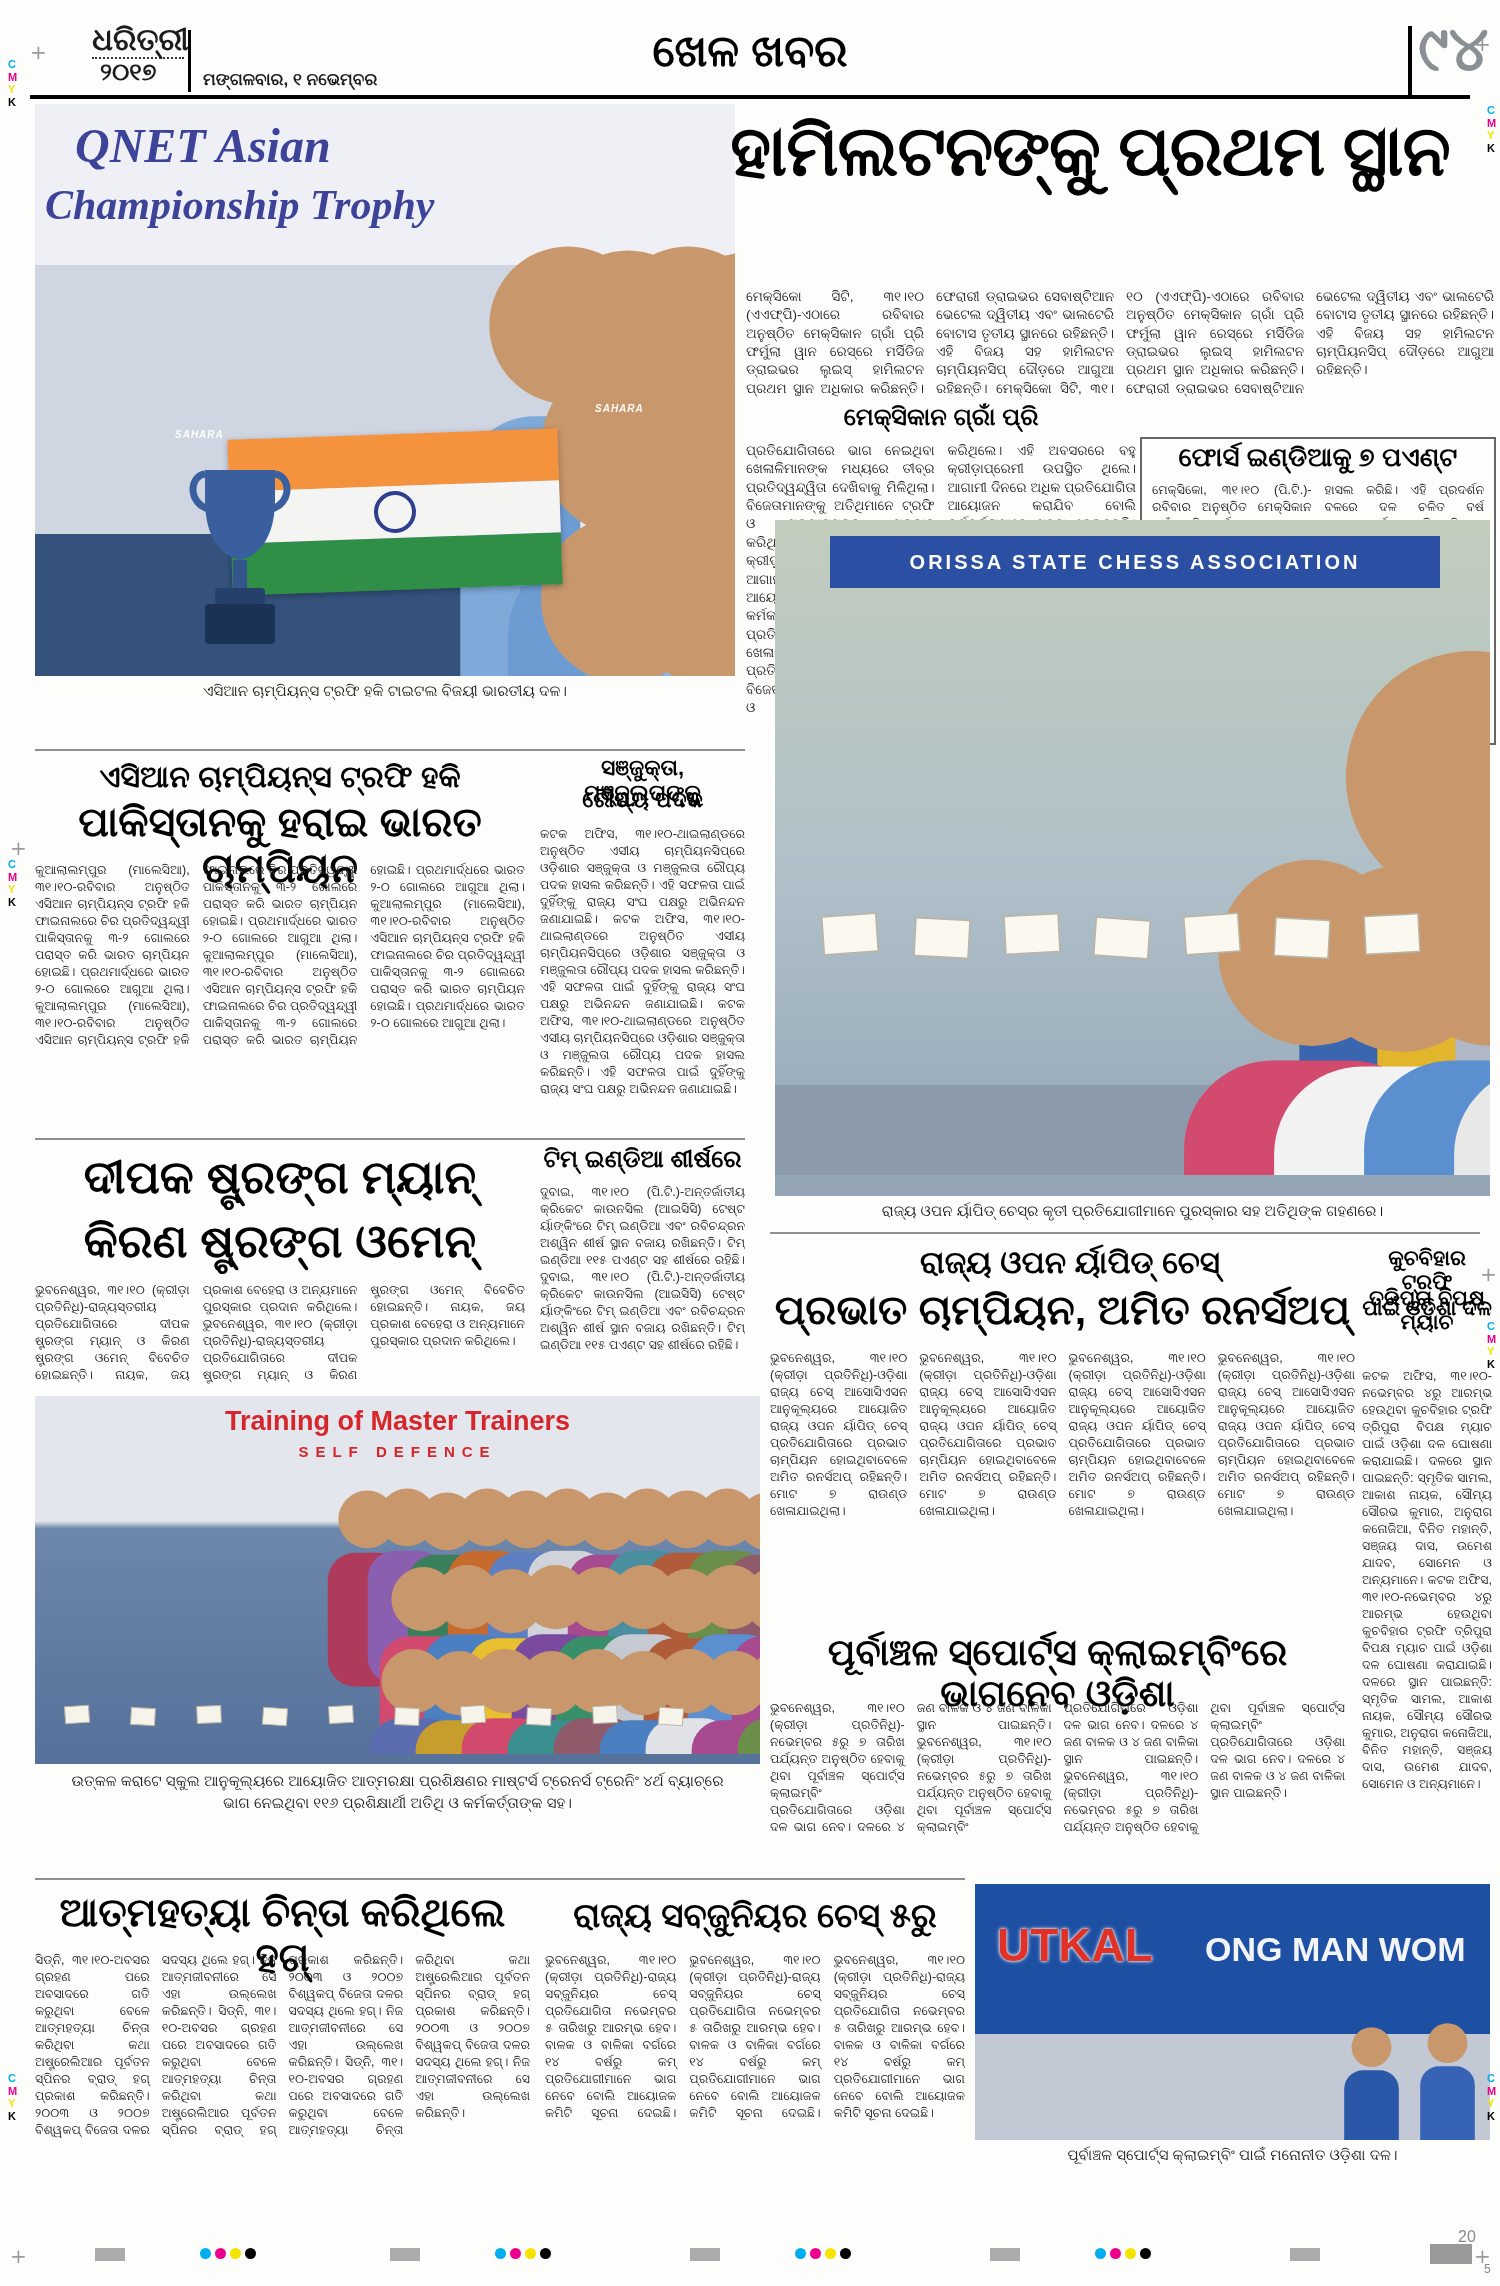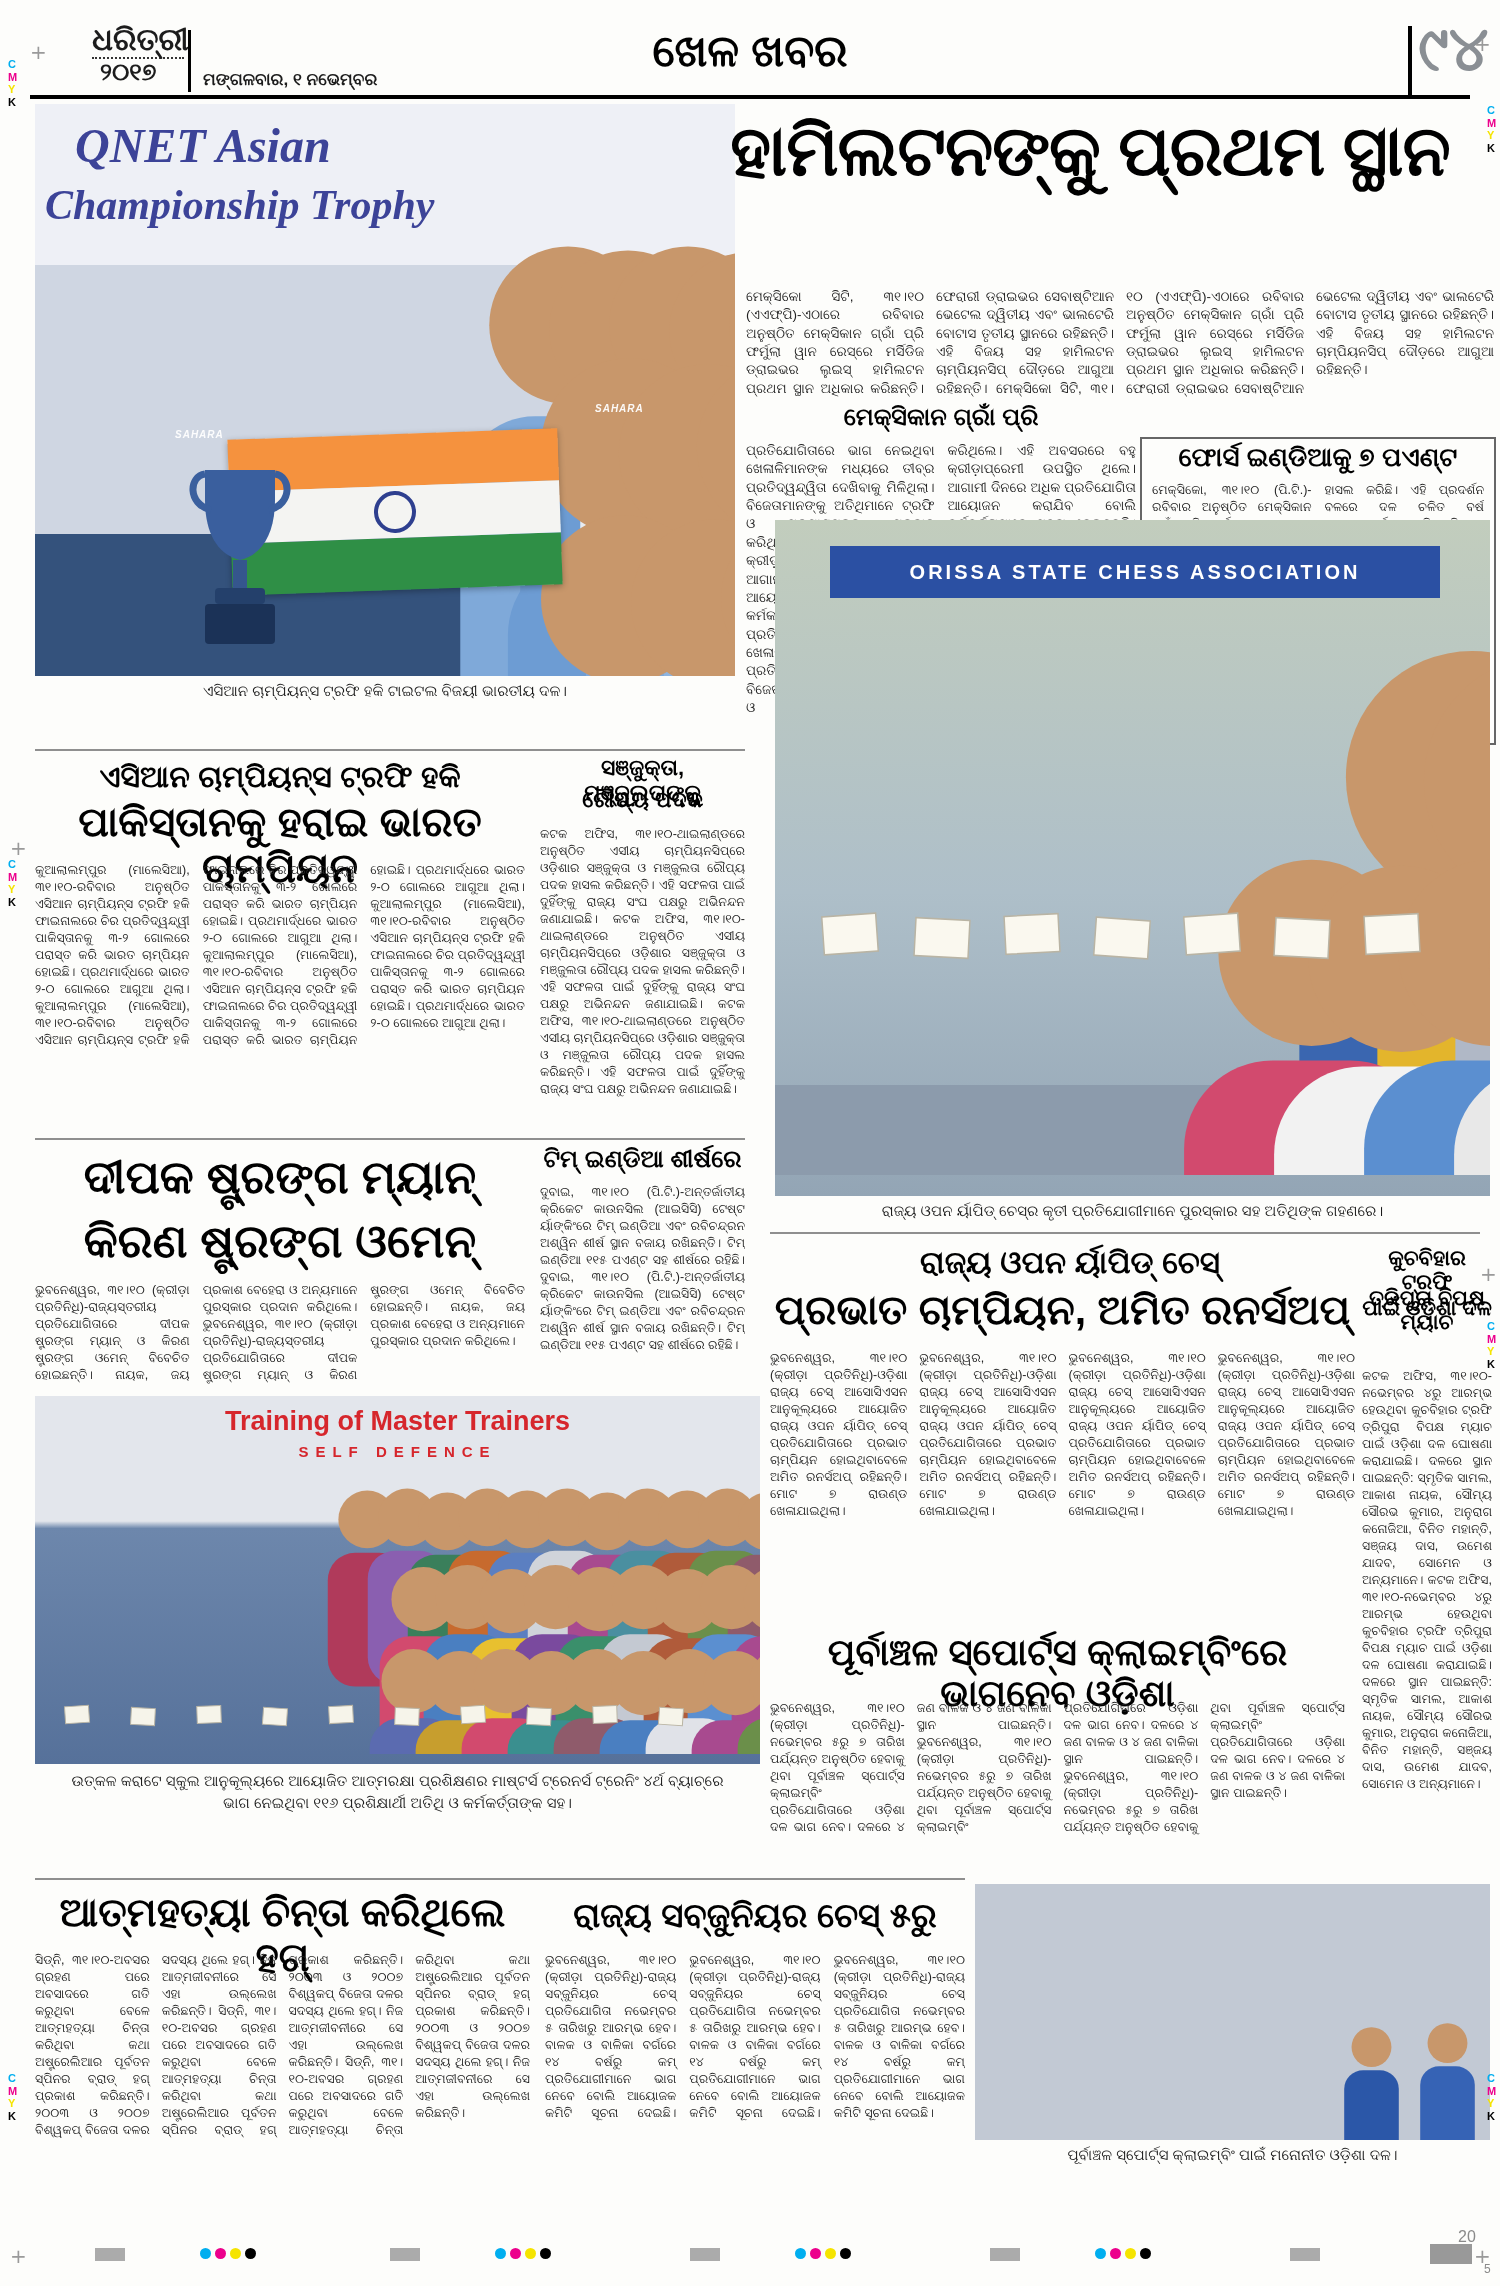--- a/index.html
+++ b/index.html
@@ -136,21 +136,21 @@
 <div class="abs rule" style="left:35px;top:749px;width:710px"></div>
 <div class="abs hl" style="left:35px;top:760px;width:490px;font-size:30px">ଏସିଆନ ଚାମ୍ପିୟନ୍ସ ଟ୍ରଫି ହକି</div>
 <div class="abs hl" style="left:35px;top:800px;width:490px;font-size:41px">ପାକିସ୍ତାନକୁ ହରାଇ ଭାରତ ଚାମ୍ପିୟନ</div>
 <div class="abs body-text cols-3 sm" style="left:35px;top:862px;width:490px;height:272px">କୁଆଲାଲମ୍ପୁର (ମାଲେସିଆ), ୩୧।୧୦-ରବିବାର ଅନୁଷ୍ଠିତ ଏସିଆନ ଚାମ୍ପିୟନ୍ସ ଟ୍ରଫି ହକି ଫାଇନାଲରେ ଚିର ପ୍ରତିଦ୍ୱନ୍ଦ୍ୱୀ ପାକିସ୍ତାନକୁ ୩-୨ ଗୋଲରେ ପରାସ୍ତ କରି ଭାରତ ଚାମ୍ପିୟନ ହୋଇଛି। ପ୍ରଥମାର୍ଦ୍ଧରେ ଭାରତ ୨-୦ ଗୋଲରେ ଆଗୁଆ ଥିଲା। କୁଆଲାଲମ୍ପୁର (ମାଲେସିଆ), ୩୧।୧୦-ରବିବାର ଅନୁଷ୍ଠିତ ଏସିଆନ ଚାମ୍ପିୟନ୍ସ ଟ୍ରଫି ହକି ଫାଇନାଲରେ ଚିର ପ୍ରତିଦ୍ୱନ୍ଦ୍ୱୀ ପାକିସ୍ତାନକୁ ୩-୨ ଗୋଲରେ ପରାସ୍ତ କରି ଭାରତ ଚାମ୍ପିୟନ ହୋଇଛି। ପ୍ରଥମାର୍ଦ୍ଧରେ ଭାରତ ୨-୦ ଗୋଲରେ ଆଗୁଆ ଥିଲା। କୁଆଲାଲମ୍ପୁର (ମାଲେସିଆ), ୩୧।୧୦-ରବିବାର ଅନୁଷ୍ଠିତ ଏସିଆନ ଚାମ୍ପିୟନ୍ସ ଟ୍ରଫି ହକି ଫାଇନାଲରେ ଚିର ପ୍ରତିଦ୍ୱନ୍ଦ୍ୱୀ ପାକିସ୍ତାନକୁ ୩-୨ ଗୋଲରେ ପରାସ୍ତ କରି ଭାରତ ଚାମ୍ପିୟନ ହୋଇଛି। ପ୍ରଥମାର୍ଦ୍ଧରେ ଭାରତ ୨-୦ ଗୋଲରେ ଆଗୁଆ ଥିଲା। କୁଆଲାଲମ୍ପୁର (ମାଲେସିଆ), ୩୧।୧୦-ରବିବାର ଅନୁଷ୍ଠିତ ଏସିଆନ ଚାମ୍ପିୟନ୍ସ ଟ୍ରଫି ହକି ଫାଇନାଲରେ ଚିର ପ୍ରତିଦ୍ୱନ୍ଦ୍ୱୀ ପାକିସ୍ତାନକୁ ୩-୨ ଗୋଲରେ ପରାସ୍ତ କରି ଭାରତ ଚାମ୍ପିୟନ ହୋଇଛି। ପ୍ରଥମାର୍ଦ୍ଧରେ ଭାରତ ୨-୦ ଗୋଲରେ ଆଗୁଆ ଥିଲା।</div>
 
 <div class="abs hl" style="left:540px;top:756px;width:205px;font-size:22px">ସଞ୍ଜୁକ୍ତା, ମଞ୍ଜୁଲତାଙ୍କୁ</div>
 <div class="abs hl" style="left:540px;top:788px;width:205px;font-size:22px">ରୌପ୍ୟ ପଦକ</div>
 <div class="abs body-text sm" style="left:540px;top:826px;width:205px;height:308px">କଟକ ଅଫିସ, ୩୧।୧୦-ଥାଇଲାଣ୍ଡରେ ଅନୁଷ୍ଠିତ ଏସୀୟ ଚାମ୍ପିୟନସିପ୍‌ରେ ଓଡ଼ିଶାର ସଞ୍ଜୁକ୍ତା ଓ ମଞ୍ଜୁଲତା ରୌପ୍ୟ ପଦକ ହାସଲ କରିଛନ୍ତି। ଏହି ସଫଳତା ପାଇଁ ଦୁହିଁଙ୍କୁ ରାଜ୍ୟ ସଂଘ ପକ୍ଷରୁ ଅଭିନନ୍ଦନ ଜଣାଯାଇଛି। କଟକ ଅଫିସ, ୩୧।୧୦-ଥାଇଲାଣ୍ଡରେ ଅନୁଷ୍ଠିତ ଏସୀୟ ଚାମ୍ପିୟନସିପ୍‌ରେ ଓଡ଼ିଶାର ସଞ୍ଜୁକ୍ତା ଓ ମଞ୍ଜୁଲତା ରୌପ୍ୟ ପଦକ ହାସଲ କରିଛନ୍ତି। ଏହି ସଫଳତା ପାଇଁ ଦୁହିଁଙ୍କୁ ରାଜ୍ୟ ସଂଘ ପକ୍ଷରୁ ଅଭିନନ୍ଦନ ଜଣାଯାଇଛି। କଟକ ଅଫିସ, ୩୧।୧୦-ଥାଇଲାଣ୍ଡରେ ଅନୁଷ୍ଠିତ ଏସୀୟ ଚାମ୍ପିୟନସିପ୍‌ରେ ଓଡ଼ିଶାର ସଞ୍ଜୁକ୍ତା ଓ ମଞ୍ଜୁଲତା ରୌପ୍ୟ ପଦକ ହାସଲ କରିଛନ୍ତି। ଏହି ସଫଳତା ପାଇଁ ଦୁହିଁଙ୍କୁ ରାଜ୍ୟ ସଂଘ ପକ୍ଷରୁ ଅଭିନନ୍ଦନ ଜଣାଯାଇଛି।</div>
 
 <div class="abs photo" style="left:775px;top:520px;width:715px;height:676px;background:linear-gradient(180deg,#c2cdbd 0%,#aebfc9 55%,#93a5b5 100%)">
-  <div class="abs" style="left:55px;top:26px;width:610px;height:52px;background:#2b50a3;color:#fff;font:700 20px/52px 'Liberation Sans',sans-serif;text-align:center;letter-spacing:3px">ORISSA STATE CHESS ASSOCIATION</div>
+  <div class="abs" style="left:55px;top:16px;width:610px;height:52px;background:#2b50a3;color:#fff;font:700 20px/52px 'Liberation Sans',sans-serif;text-align:center;letter-spacing:3px">ORISSA STATE CHESS ASSOCIATION</div>
   <svg class="crowd" viewBox="0 0 715 560" style="top:95px;height:560px">
     <rect x="0" y="470" width="715" height="90" fill="#8c9bac"></rect>
     <g>
       <use href="#prsn" transform="translate(18,16) scale(1.9)" style="color:#3a66b0"></use>
       <use href="#prsn" transform="translate(96,20) scale(1.9)" style="color:#e3b52c"></use>
       <use href="#prsn" transform="translate(174,14) scale(1.9)" style="color:#b0b8c6"></use>
       <use href="#prsn" transform="translate(252,20) scale(1.9)" style="color:#6b4f8f"></use>
       <use href="#prsn" transform="translate(330,14) scale(1.9)" style="color:#4a7fc1"></use>
       <use href="#prsn" transform="translate(408,20) scale(1.9)" style="color:#9c4a5b"></use>
       <use href="#prsn" transform="translate(486,14) scale(1.9)" style="color:#d9dde6"></use>
@@ -280,20 +280,24 @@
 <div class="abs body-text cols-4 sm" style="left:770px;top:1700px;width:575px;height:172px">ଭୁବନେଶ୍ୱର, ୩୧।୧୦ (କ୍ରୀଡ଼ା ପ୍ରତିନିଧି)-ନଭେମ୍ବର ୫ରୁ ୭ ତାରିଖ ପର୍ଯ୍ୟନ୍ତ ଅନୁଷ୍ଠିତ ହେବାକୁ ଥିବା ପୂର୍ବାଞ୍ଚଳ ସ୍ପୋର୍ଟ୍ସ କ୍ଲାଇମ୍ବିଂ ପ୍ରତିଯୋଗିତାରେ ଓଡ଼ିଶା ଦଳ ଭାଗ ନେବ। ଦଳରେ ୪ ଜଣ ବାଳକ ଓ ୪ ଜଣ ବାଳିକା ସ୍ଥାନ ପାଇଛନ୍ତି। ଭୁବନେଶ୍ୱର, ୩୧।୧୦ (କ୍ରୀଡ଼ା ପ୍ରତିନିଧି)-ନଭେମ୍ବର ୫ରୁ ୭ ତାରିଖ ପର୍ଯ୍ୟନ୍ତ ଅନୁଷ୍ଠିତ ହେବାକୁ ଥିବା ପୂର୍ବାଞ୍ଚଳ ସ୍ପୋର୍ଟ୍ସ କ୍ଲାଇମ୍ବିଂ ପ୍ରତିଯୋଗିତାରେ ଓଡ଼ିଶା ଦଳ ଭାଗ ନେବ। ଦଳରେ ୪ ଜଣ ବାଳକ ଓ ୪ ଜଣ ବାଳିକା ସ୍ଥାନ ପାଇଛନ୍ତି। ଭୁବନେଶ୍ୱର, ୩୧।୧୦ (କ୍ରୀଡ଼ା ପ୍ରତିନିଧି)-ନଭେମ୍ବର ୫ରୁ ୭ ତାରିଖ ପର୍ଯ୍ୟନ୍ତ ଅନୁଷ୍ଠିତ ହେବାକୁ ଥିବା ପୂର୍ବାଞ୍ଚଳ ସ୍ପୋର୍ଟ୍ସ କ୍ଲାଇମ୍ବିଂ ପ୍ରତିଯୋଗିତାରେ ଓଡ଼ିଶା ଦଳ ଭାଗ ନେବ। ଦଳରେ ୪ ଜଣ ବାଳକ ଓ ୪ ଜଣ ବାଳିକା ସ୍ଥାନ ପାଇଛନ୍ତି।</div>
 
 <div class="abs rule" style="left:35px;top:1878px;width:930px"></div>
 <div class="abs hl" style="left:35px;top:1890px;width:495px;font-size:40px">ଆତ୍ମହତ୍ୟା ଚିନ୍ତା କରିଥିଲେ ହଗ୍</div>
 <div class="abs body-text cols-4 sm" style="left:35px;top:1952px;width:495px;height:288px">ସିଡ୍ନି, ୩୧।୧୦-ଅବସର ଗ୍ରହଣ ପରେ ଅବସାଦରେ ଗତି କରୁଥିବା ବେଳେ ଆତ୍ମହତ୍ୟା ଚିନ୍ତା କରିଥିବା କଥା ଅଷ୍ଟ୍ରେଲିଆର ପୂର୍ବତନ ସ୍ପିନର ବ୍ରାଡ୍ ହଗ୍ ପ୍ରକାଶ କରିଛନ୍ତି। ୨୦୦୩ ଓ ୨୦୦୭ ବିଶ୍ୱକପ୍ ବିଜେତା ଦଳର ସଦସ୍ୟ ଥିଲେ ହଗ୍। ନିଜ ଆତ୍ମଜୀବନୀରେ ସେ ଏହା ଉଲ୍ଲେଖ କରିଛନ୍ତି। ସିଡ୍ନି, ୩୧।୧୦-ଅବସର ଗ୍ରହଣ ପରେ ଅବସାଦରେ ଗତି କରୁଥିବା ବେଳେ ଆତ୍ମହତ୍ୟା ଚିନ୍ତା କରିଥିବା କଥା ଅଷ୍ଟ୍ରେଲିଆର ପୂର୍ବତନ ସ୍ପିନର ବ୍ରାଡ୍ ହଗ୍ ପ୍ରକାଶ କରିଛନ୍ତି। ୨୦୦୩ ଓ ୨୦୦୭ ବିଶ୍ୱକପ୍ ବିଜେତା ଦଳର ସଦସ୍ୟ ଥିଲେ ହଗ୍। ନିଜ ଆତ୍ମଜୀବନୀରେ ସେ ଏହା ଉଲ୍ଲେଖ କରିଛନ୍ତି। ସିଡ୍ନି, ୩୧।୧୦-ଅବସର ଗ୍ରହଣ ପରେ ଅବସାଦରେ ଗତି କରୁଥିବା ବେଳେ ଆତ୍ମହତ୍ୟା ଚିନ୍ତା କରିଥିବା କଥା ଅଷ୍ଟ୍ରେଲିଆର ପୂର୍ବତନ ସ୍ପିନର ବ୍ରାଡ୍ ହଗ୍ ପ୍ରକାଶ କରିଛନ୍ତି। ୨୦୦୩ ଓ ୨୦୦୭ ବିଶ୍ୱକପ୍ ବିଜେତା ଦଳର ସଦସ୍ୟ ଥିଲେ ହଗ୍। ନିଜ ଆତ୍ମଜୀବନୀରେ ସେ ଏହା ଉଲ୍ଲେଖ କରିଛନ୍ତି।</div>
 
 <div class="abs hl" style="left:545px;top:1896px;width:420px;font-size:34px">ରାଜ୍ୟ ସବ୍‌ଜୁନିୟର ଚେସ୍ ୫ରୁ</div>
 <div class="abs body-text cols-3 sm" style="left:545px;top:1952px;width:420px;height:278px">ଭୁବନେଶ୍ୱର, ୩୧।୧୦ (କ୍ରୀଡ଼ା ପ୍ରତିନିଧି)-ରାଜ୍ୟ ସବ୍‌ଜୁନିୟର ଚେସ୍ ପ୍ରତିଯୋଗିତା ନଭେମ୍ବର ୫ ତାରିଖରୁ ଆରମ୍ଭ ହେବ। ବାଳକ ଓ ବାଳିକା ବର୍ଗରେ ୧୪ ବର୍ଷରୁ କମ୍ ପ୍ରତିଯୋଗୀମାନେ ଭାଗ ନେବେ ବୋଲି ଆୟୋଜକ କମିଟି ସୂଚନା ଦେଇଛି। ଭୁବନେଶ୍ୱର, ୩୧।୧୦ (କ୍ରୀଡ଼ା ପ୍ରତିନିଧି)-ରାଜ୍ୟ ସବ୍‌ଜୁନିୟର ଚେସ୍ ପ୍ରତିଯୋଗିତା ନଭେମ୍ବର ୫ ତାରିଖରୁ ଆରମ୍ଭ ହେବ। ବାଳକ ଓ ବାଳିକା ବର୍ଗରେ ୧୪ ବର୍ଷରୁ କମ୍ ପ୍ରତିଯୋଗୀମାନେ ଭାଗ ନେବେ ବୋଲି ଆୟୋଜକ କମିଟି ସୂଚନା ଦେଇଛି। ଭୁବନେଶ୍ୱର, ୩୧।୧୦ (କ୍ରୀଡ଼ା ପ୍ରତିନିଧି)-ରାଜ୍ୟ ସବ୍‌ଜୁନିୟର ଚେସ୍ ପ୍ରତିଯୋଗିତା ନଭେମ୍ବର ୫ ତାରିଖରୁ ଆରମ୍ଭ ହେବ। ବାଳକ ଓ ବାଳିକା ବର୍ଗରେ ୧୪ ବର୍ଷରୁ କମ୍ ପ୍ରତିଯୋଗୀମାନେ ଭାଗ ନେବେ ବୋଲି ଆୟୋଜକ କମିଟି ସୂଚନା ଦେଇଛି।</div>
 
 <div class="abs photo" style="left:975px;top:1884px;width:515px;height:256px;background:#c2c9d4">
+  <div class="abs" style="left:0;top:0;width:100%;height:150px;background:#1d4fa3">
+    <span class="abs" style="left:22px;top:38px;font:900 46px/1 'Liberation Sans',sans-serif;color:#e03127;text-shadow:0 0 4px #fff,0 0 2px #fff">UTKAL</span>
+    <span class="abs" style="left:230px;top:48px;font:700 34px/1 'Liberation Sans',sans-serif;color:#f2f4f8;white-space:nowrap">ONG MAN WOM</span>
+  </div>
   <svg class="crowd" viewBox="0 0 515 120" style="bottom:0;top:auto;height:120px">
     <use href="#prsn" transform="translate(36,4) scale(1.4)" style="color:#2b57a8"></use>
     <use href="#prsn" transform="translate(112,0) scale(1.4)" style="color:#3663b5"></use>
     <use href="#prsn" transform="translate(188,4) scale(1.4)" style="color:#2b57a8"></use>
     <use href="#prsn" transform="translate(264,0) scale(1.4)" style="color:#2b57a8"></use>
     <use href="#prsn" transform="translate(340,4) scale(1.4)" style="color:#3663b5"></use>
     <use href="#prsn" transform="translate(416,0) scale(1.4)" style="color:#2b57a8"></use>
   </svg>
 </div>
 <div class="abs caption" style="left:975px;top:2146px;width:515px">ପୂର୍ବାଞ୍ଚଳ ସ୍ପୋର୍ଟ୍ସ କ୍ଲାଇମ୍ବିଂ ପାଇଁ ମନୋନୀତ ଓଡ଼ିଶା ଦଳ।</div>

